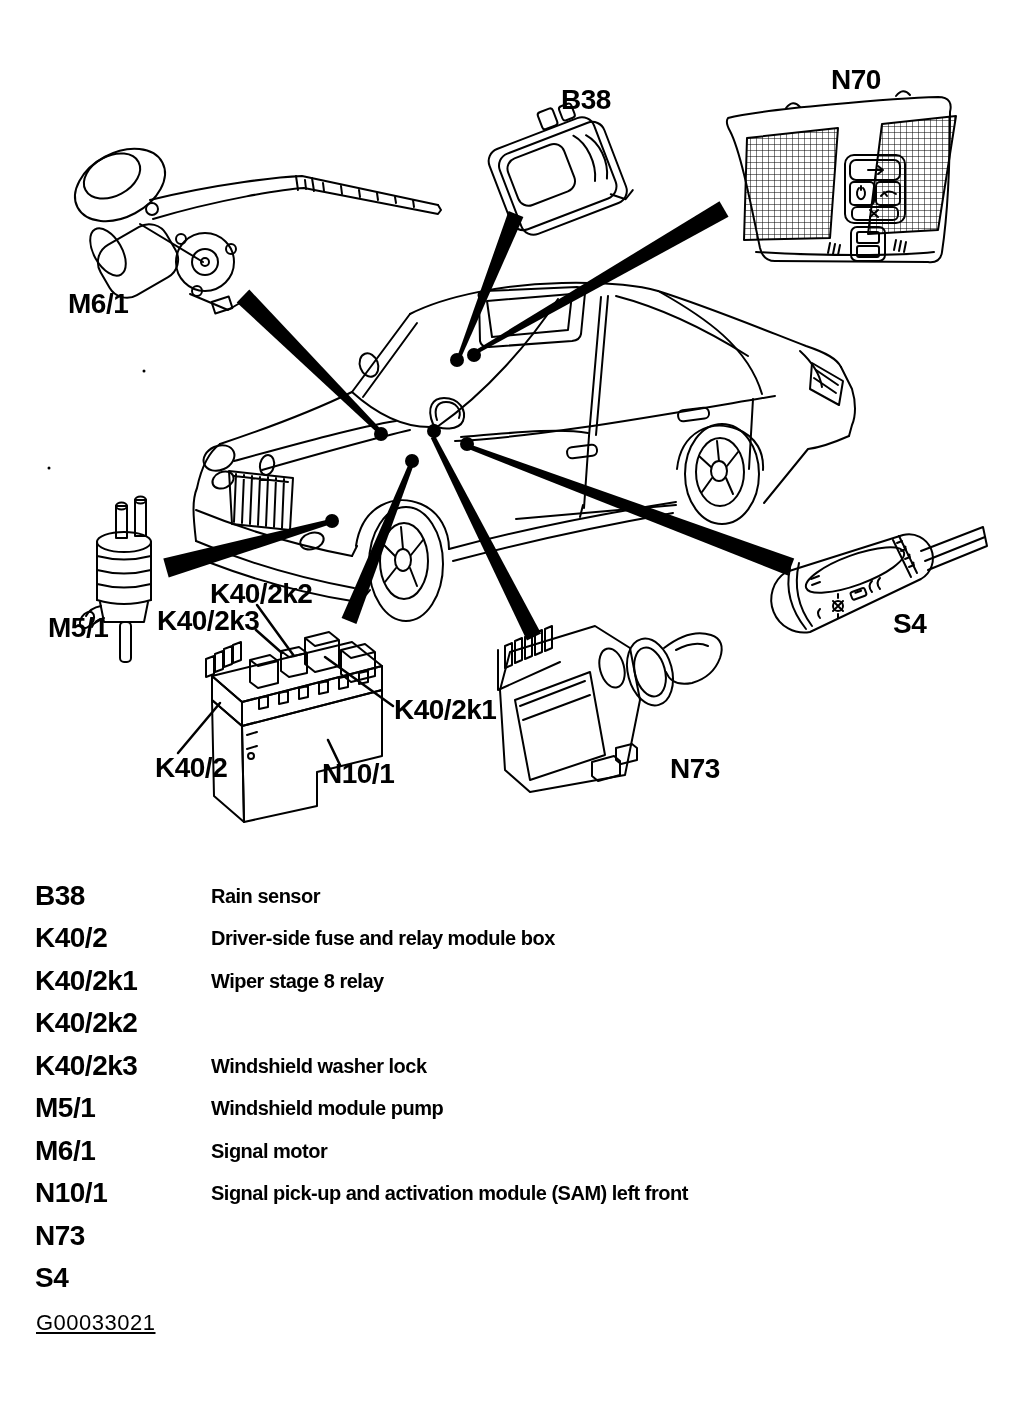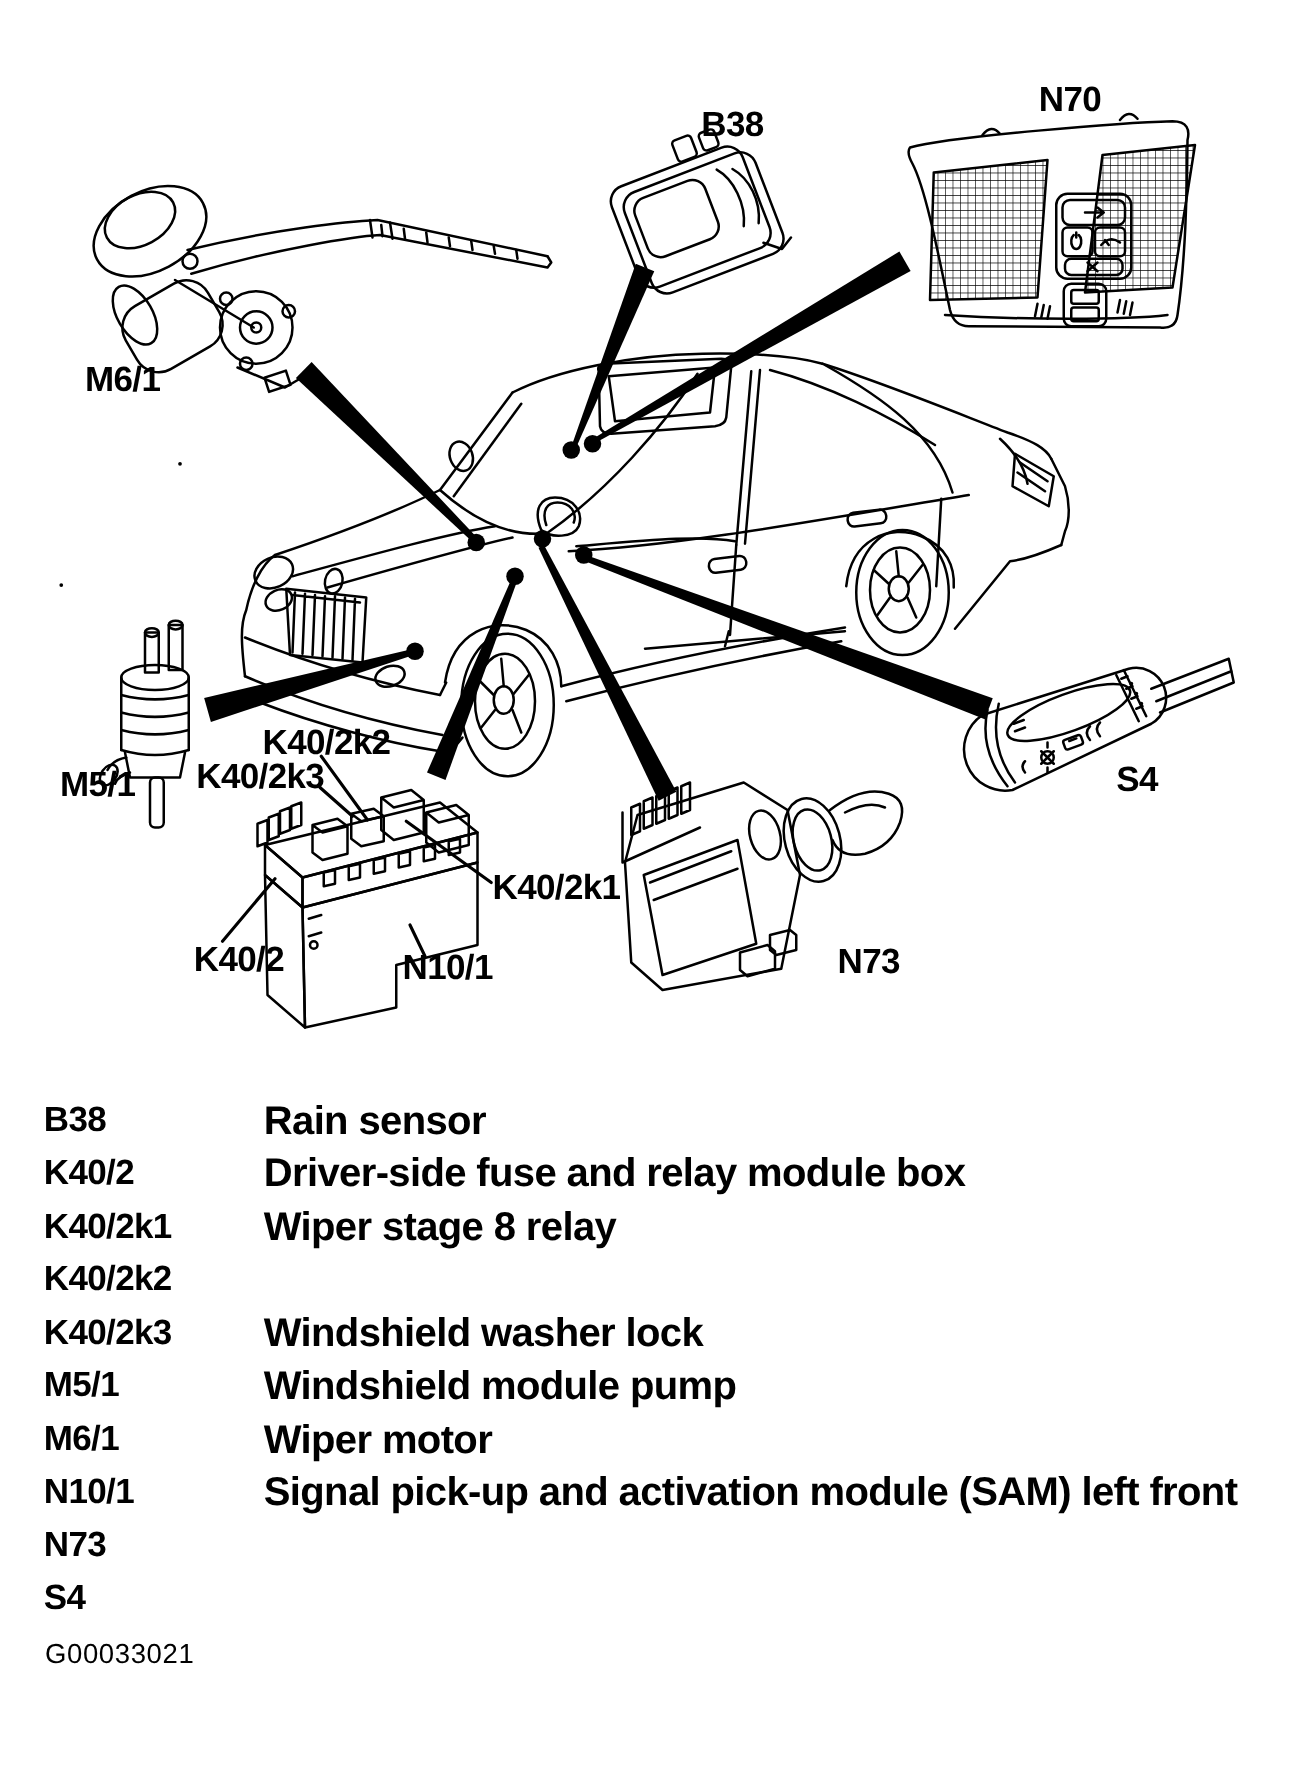--- a/index.html
+++ b/index.html
@@ -4,22 +4,22 @@
 <style>
   html,body{margin:0;padding:0;background:#fff;}
   .page{position:relative;width:1035px;height:1412px;background:#ffffff;
         font-family:"Liberation Sans",sans-serif;color:#000;overflow:hidden;}
   .art{position:absolute;left:0;top:0;}
   .dlabel{position:absolute;font-weight:bold;font-size:28px;letter-spacing:-0.5px;
           white-space:nowrap;color:#000;}
   .legend{position:absolute;left:0;top:0;width:1035px;}
   .legend-row{position:absolute;left:35px;width:990px;height:36px;line-height:36px;}
   .legend-code{position:absolute;left:0;font-size:28px;font-weight:bold;letter-spacing:-0.5px;white-space:nowrap;}
-  .legend-desc{position:absolute;left:176px;font-size:32px;font-weight:bold;letter-spacing:-0.5px;white-space:nowrap;}
-  .figure-id{position:absolute;left:36px;top:1310px;font-size:22px;font-weight:normal;letter-spacing:0.5px;}
+  .legend-desc{position:absolute;left:176px;font-size:20px;font-weight:bold;letter-spacing:-0.5px;white-space:nowrap;}
+  .figure-id{position:absolute;left:36px;top:1310px;font-size:22px;font-weight:normal;letter-spacing:0.5px;text-decoration:underline;}
   svg{display:block;}
 </style>
 </head>
 <body>
 
 <div class="page">
 
   <svg class="art" width="1035" height="860" viewBox="0 0 1035 860">
     <defs>
       <pattern id="xhatch" width="6" height="6" patternUnits="userSpaceOnUse">
@@ -292,21 +292,21 @@
     <div class="legend-row" style="top:1048px">
       <span class="legend-code">K40/2k3</span>
       <span class="legend-desc">Windshield washer lock</span>
     </div>
     <div class="legend-row" style="top:1090px">
       <span class="legend-code">M5/1</span>
       <span class="legend-desc">Windshield module pump</span>
     </div>
     <div class="legend-row" style="top:1133px">
       <span class="legend-code">M6/1</span>
-      <span class="legend-desc">Wiper motor</span>
+      <span class="legend-desc">Signal motor</span>
     </div>
     <div class="legend-row" style="top:1175px">
       <span class="legend-code">N10/1</span>
       <span class="legend-desc">Signal pick-up and activation module (SAM) left front</span>
     </div>
     <div class="legend-row" style="top:1218px">
       <span class="legend-code">N73</span>
     </div>
     <div class="legend-row" style="top:1260px">
       <span class="legend-code">S4</span>

